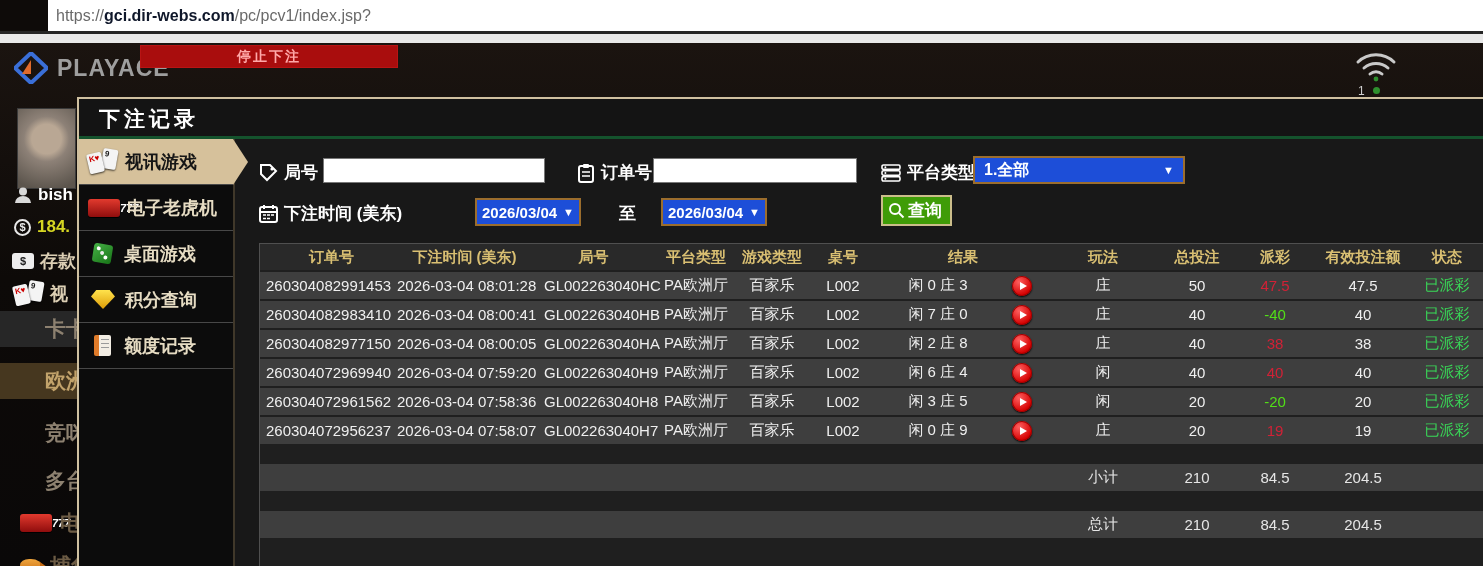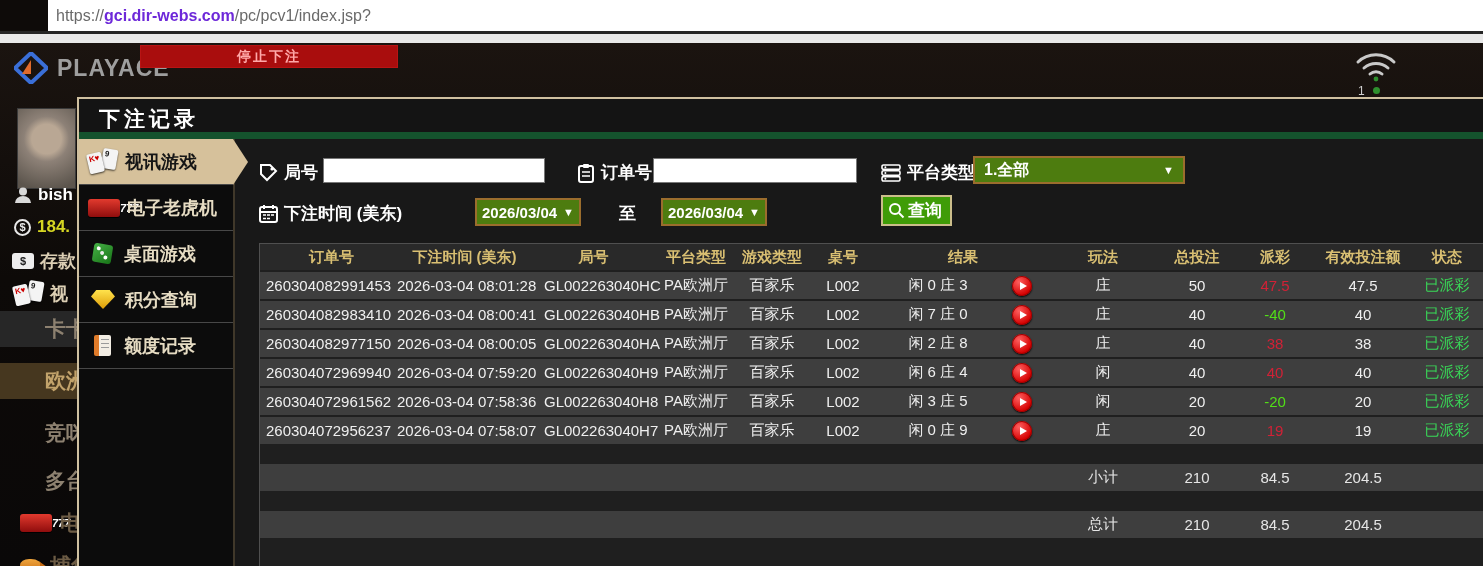--- a/index.html
+++ b/index.html
@@ -2,21 +2,21 @@
 <html><head>
 <meta charset="utf-8">
 <style>
   * { box-sizing:border-box; margin:0; padding:0; }
   html,body { width:1483px; height:566px; }
   body { position:relative; overflow:hidden; background:#0e0b09; font-family:"Liberation Sans",sans-serif; }
 
   
   .url-bar { position:absolute; top:0; left:0; right:0; height:31px; background:#ffffff;
              display:flex; align-items:center; padding-left:8px; font-size:16px; color:#6a6a6a;margin-left:48px; }
-  .url-bar .host { color:#6d28d9; font-weight:bold; }
+  .url-bar .host { color:#0f172a; font-weight:bold; }
   .chrome-line { position:absolute; top:31px; left:0; right:0; height:3px; background:#262626; }
   .chrome-strip { position:absolute; top:34px; left:0; right:0; height:9px; background:#e9e9e9; }
 
   
   .stage { position:absolute; top:43px; left:0; right:0; bottom:0;
            background:linear-gradient(180deg,#1b1410 0%,#0d0a08 45%,#0a0808 100%); }
 
   .logo { position:absolute; left:14px; top:9px; display:flex; align-items:center; gap:9px; }
   .logo-text { color:#9e9e9e; font-weight:bold; font-size:23px; letter-spacing:1px; }
 
@@ -72,40 +72,40 @@
   .doc-ic::after { content:""; position:absolute; left:2px; top:4px; width:8px; height:10px;
                    background:repeating-linear-gradient(#9a9a9a 0 1px,transparent 1px 4px); }
   .fish-ic { width:22px; height:15px; border-radius:50% 60% 60% 50%; flex:none;
              background:linear-gradient(#f0a53c,#c56a12); position:relative; }
   .fish-ic::after { content:""; position:absolute; right:-5px; top:3px; border-left:7px solid #c56a12;
                     border-top:5px solid transparent; border-bottom:5px solid transparent; }
 
   
   .modal { position:absolute; left:77px; top:54px; right:0; bottom:0; z-index:10; background:#181818;
            border-top:2px solid #cfc0a0; border-left:2px solid #cfc0a0; display:flex; flex-direction:column; }
-  .modal-title { height:40px; flex:none; background:#141414; border-bottom:7px solid #14532d; color:#fff;
+  .modal-title { height:40px; flex:none; background:#141414; border-bottom:3px solid #14532d; color:#fff;
                  font-size:21px; font-weight:bold; line-height:40px; padding-left:20px; letter-spacing:4px; }
   .modal-body { flex:1; display:flex; min-height:0; }
 
   .menu { width:156px; flex:none; background:#0c0c0c; border-right:2px solid #40382a; }
   .menu-item { height:46px; display:flex; align-items:center; gap:7px; padding-left:9px;
                border-bottom:1px solid #484848; color:#e6dcc3; font-size:18px; font-weight:bold;
                cursor:pointer; position:relative; white-space:nowrap; }
   .menu-item.active { background:#d6c19b; color:#161616; }
   .menu-item.active::after { content:""; position:absolute; left:100%; top:0; z-index:11;
                border-top:23px solid transparent; border-bottom:23px solid transparent;
                border-left:15px solid #d6c19b; }
 
   .content { flex:1; min-width:0; display:flex; flex-direction:column; padding:10px 0 0 24px; }
   .filters { position:relative; height:92px; flex:none; font-weight:bold; color:#fff; }
   .fgroup { position:absolute; display:flex; align-items:center; gap:6px; font-size:17px; white-space:nowrap; }
   .fgroup svg { flex:none; }
   .txt-input { position:absolute; height:25px; background:#fff; border:1px solid #777; font-size:14px;
                padding:0 5px; color:#222; }
-  .dk-select { position:absolute; background:#4d7c0f; border:2px solid #9b6d2d; color:#fff; font-weight:bold;
+  .dk-select { position:absolute; background:#1d4ed8; border:2px solid #9b6d2d; color:#fff; font-weight:bold;
                display:flex; align-items:center; cursor:pointer; }
   .caret { font-size:11px; }
   .search-btn { position:absolute; left:622px; top:46px; height:31px; padding:0 8px 0 5px;
                 background:#3f9c07; border:2px solid #cbbd8a; color:#fff; font-size:17px; font-weight:bold;
                 display:flex; align-items:center; gap:3px; cursor:pointer; }
 
   
   .table-wrap { flex:1; margin-top:2px; background:#1f1f1f; border-top:1px solid #4f4f4f;
                 border-left:1px solid #4f4f4f; overflow:hidden; }
   .trow { display:grid; grid-template-columns:137px 135px 123px 82px 70px 72px 118px 50px 112px 76px 80px 96px 1fr;

